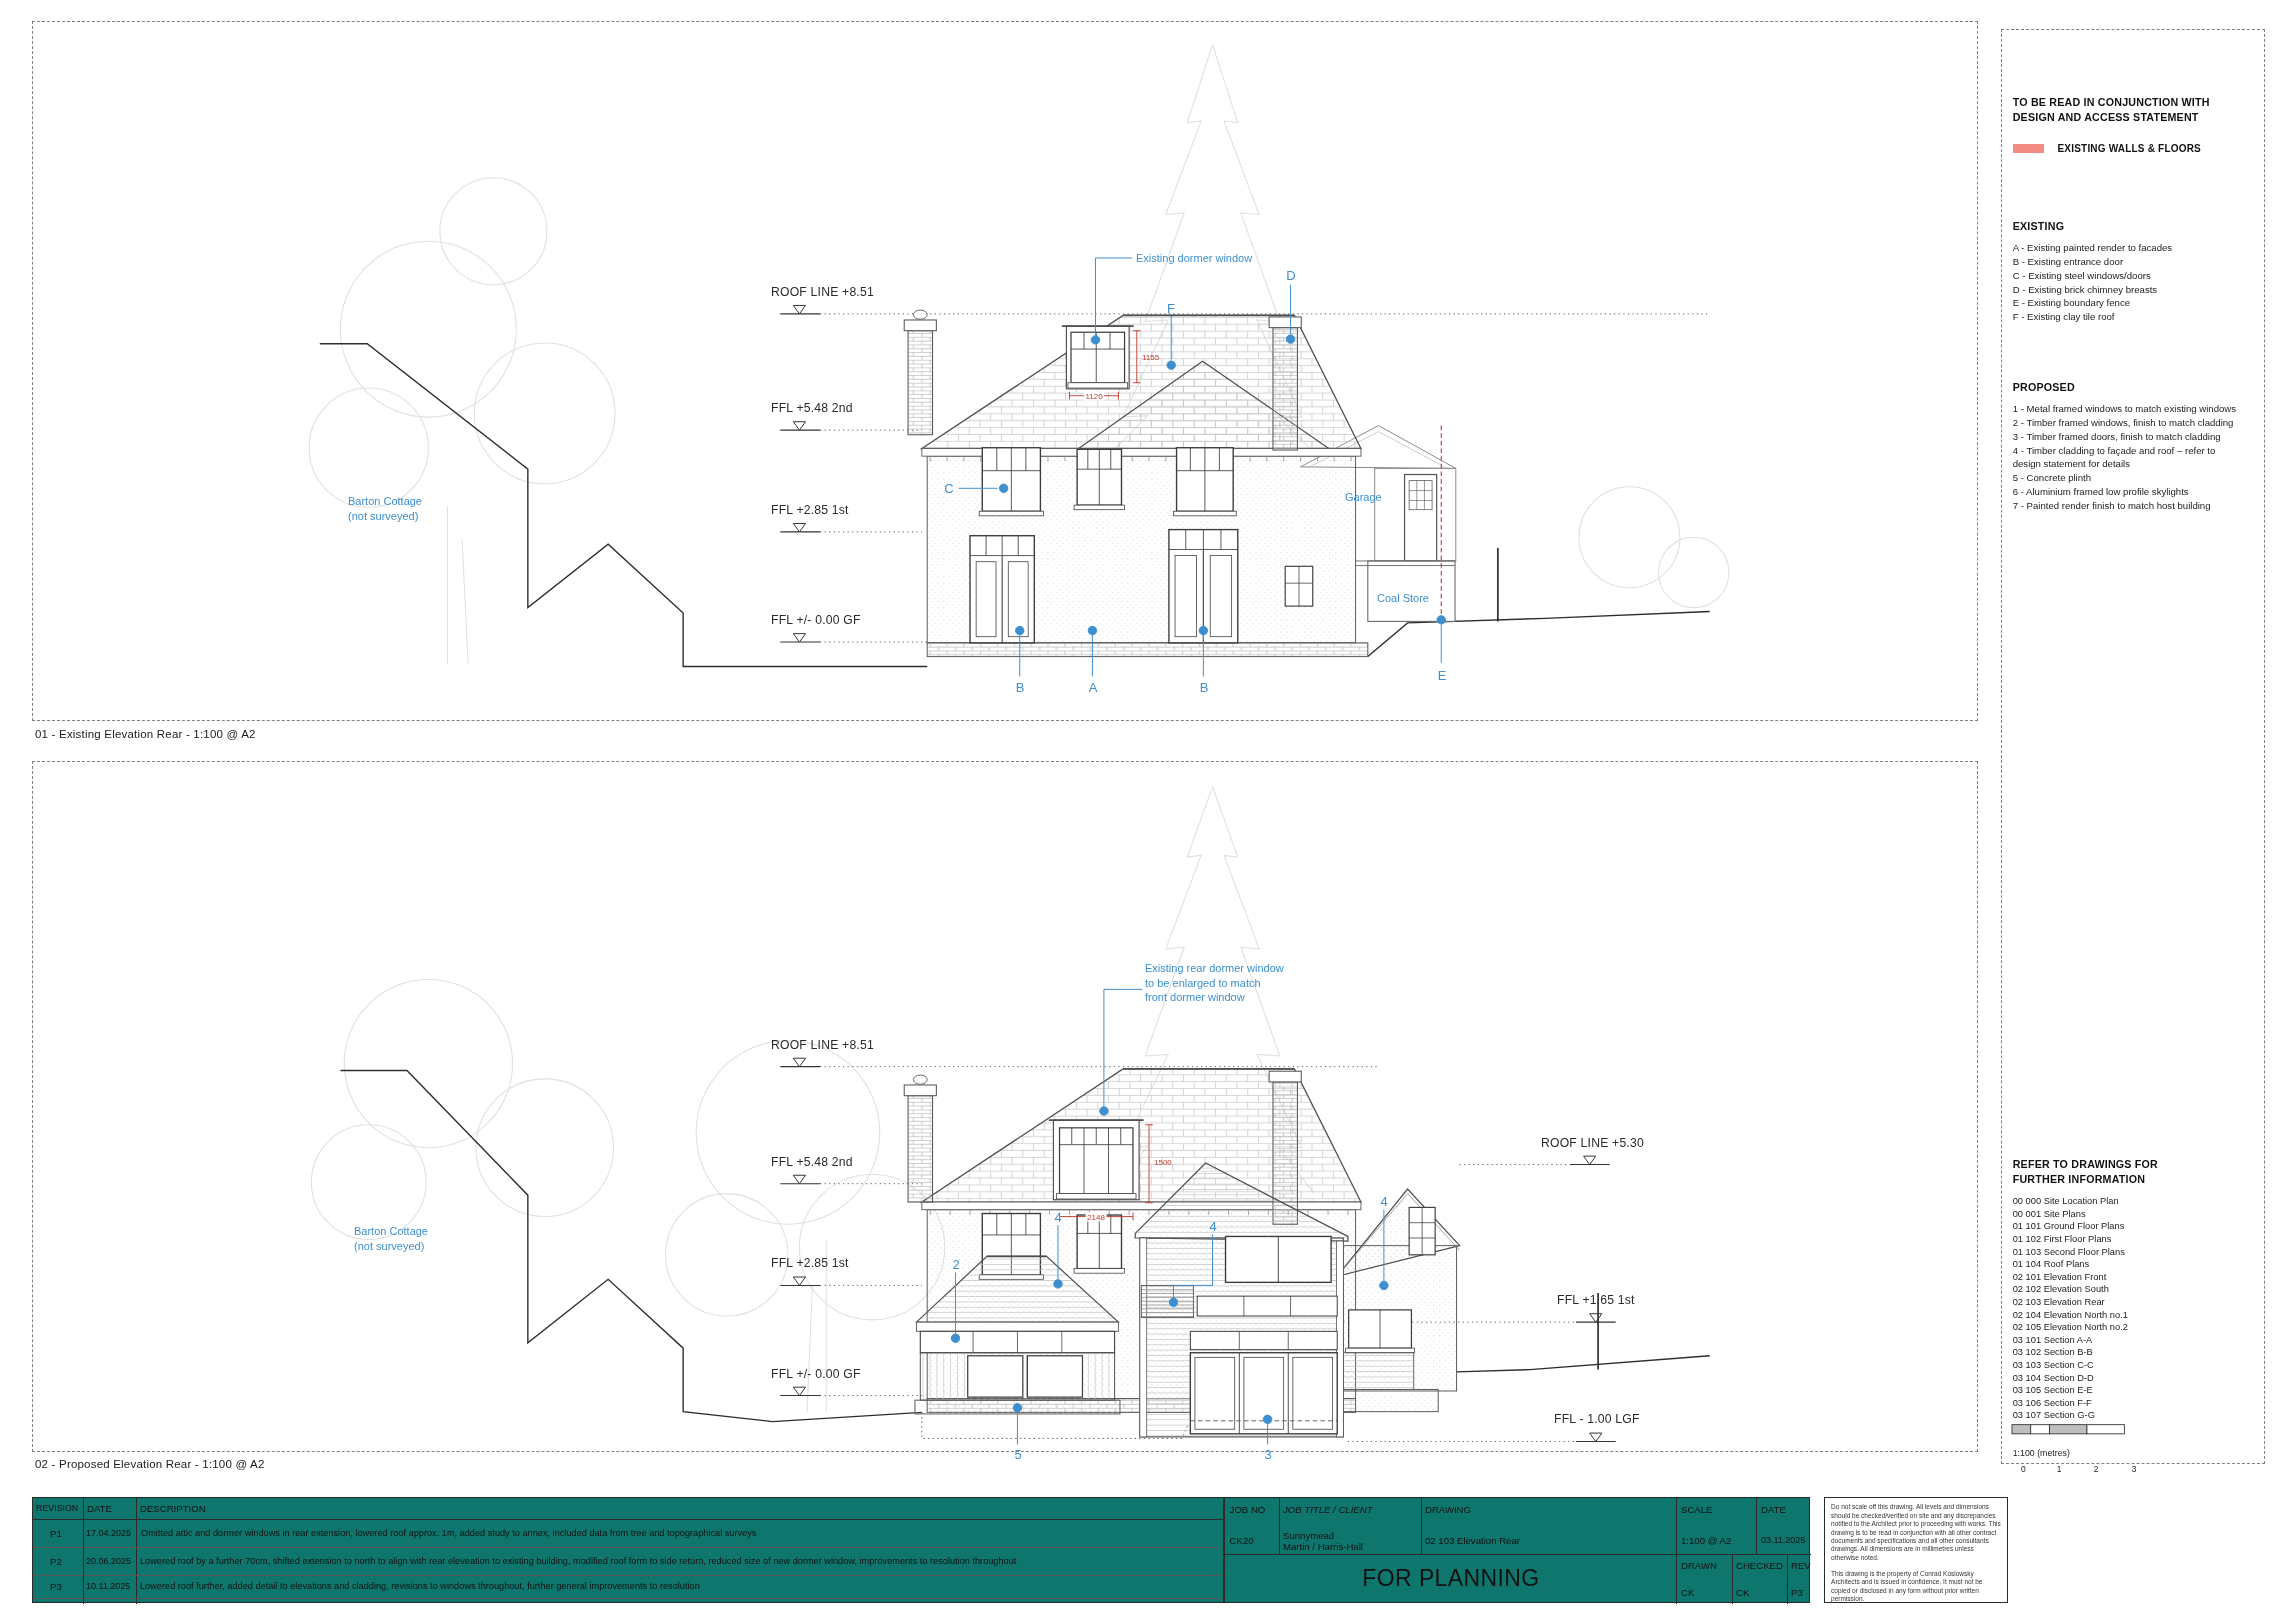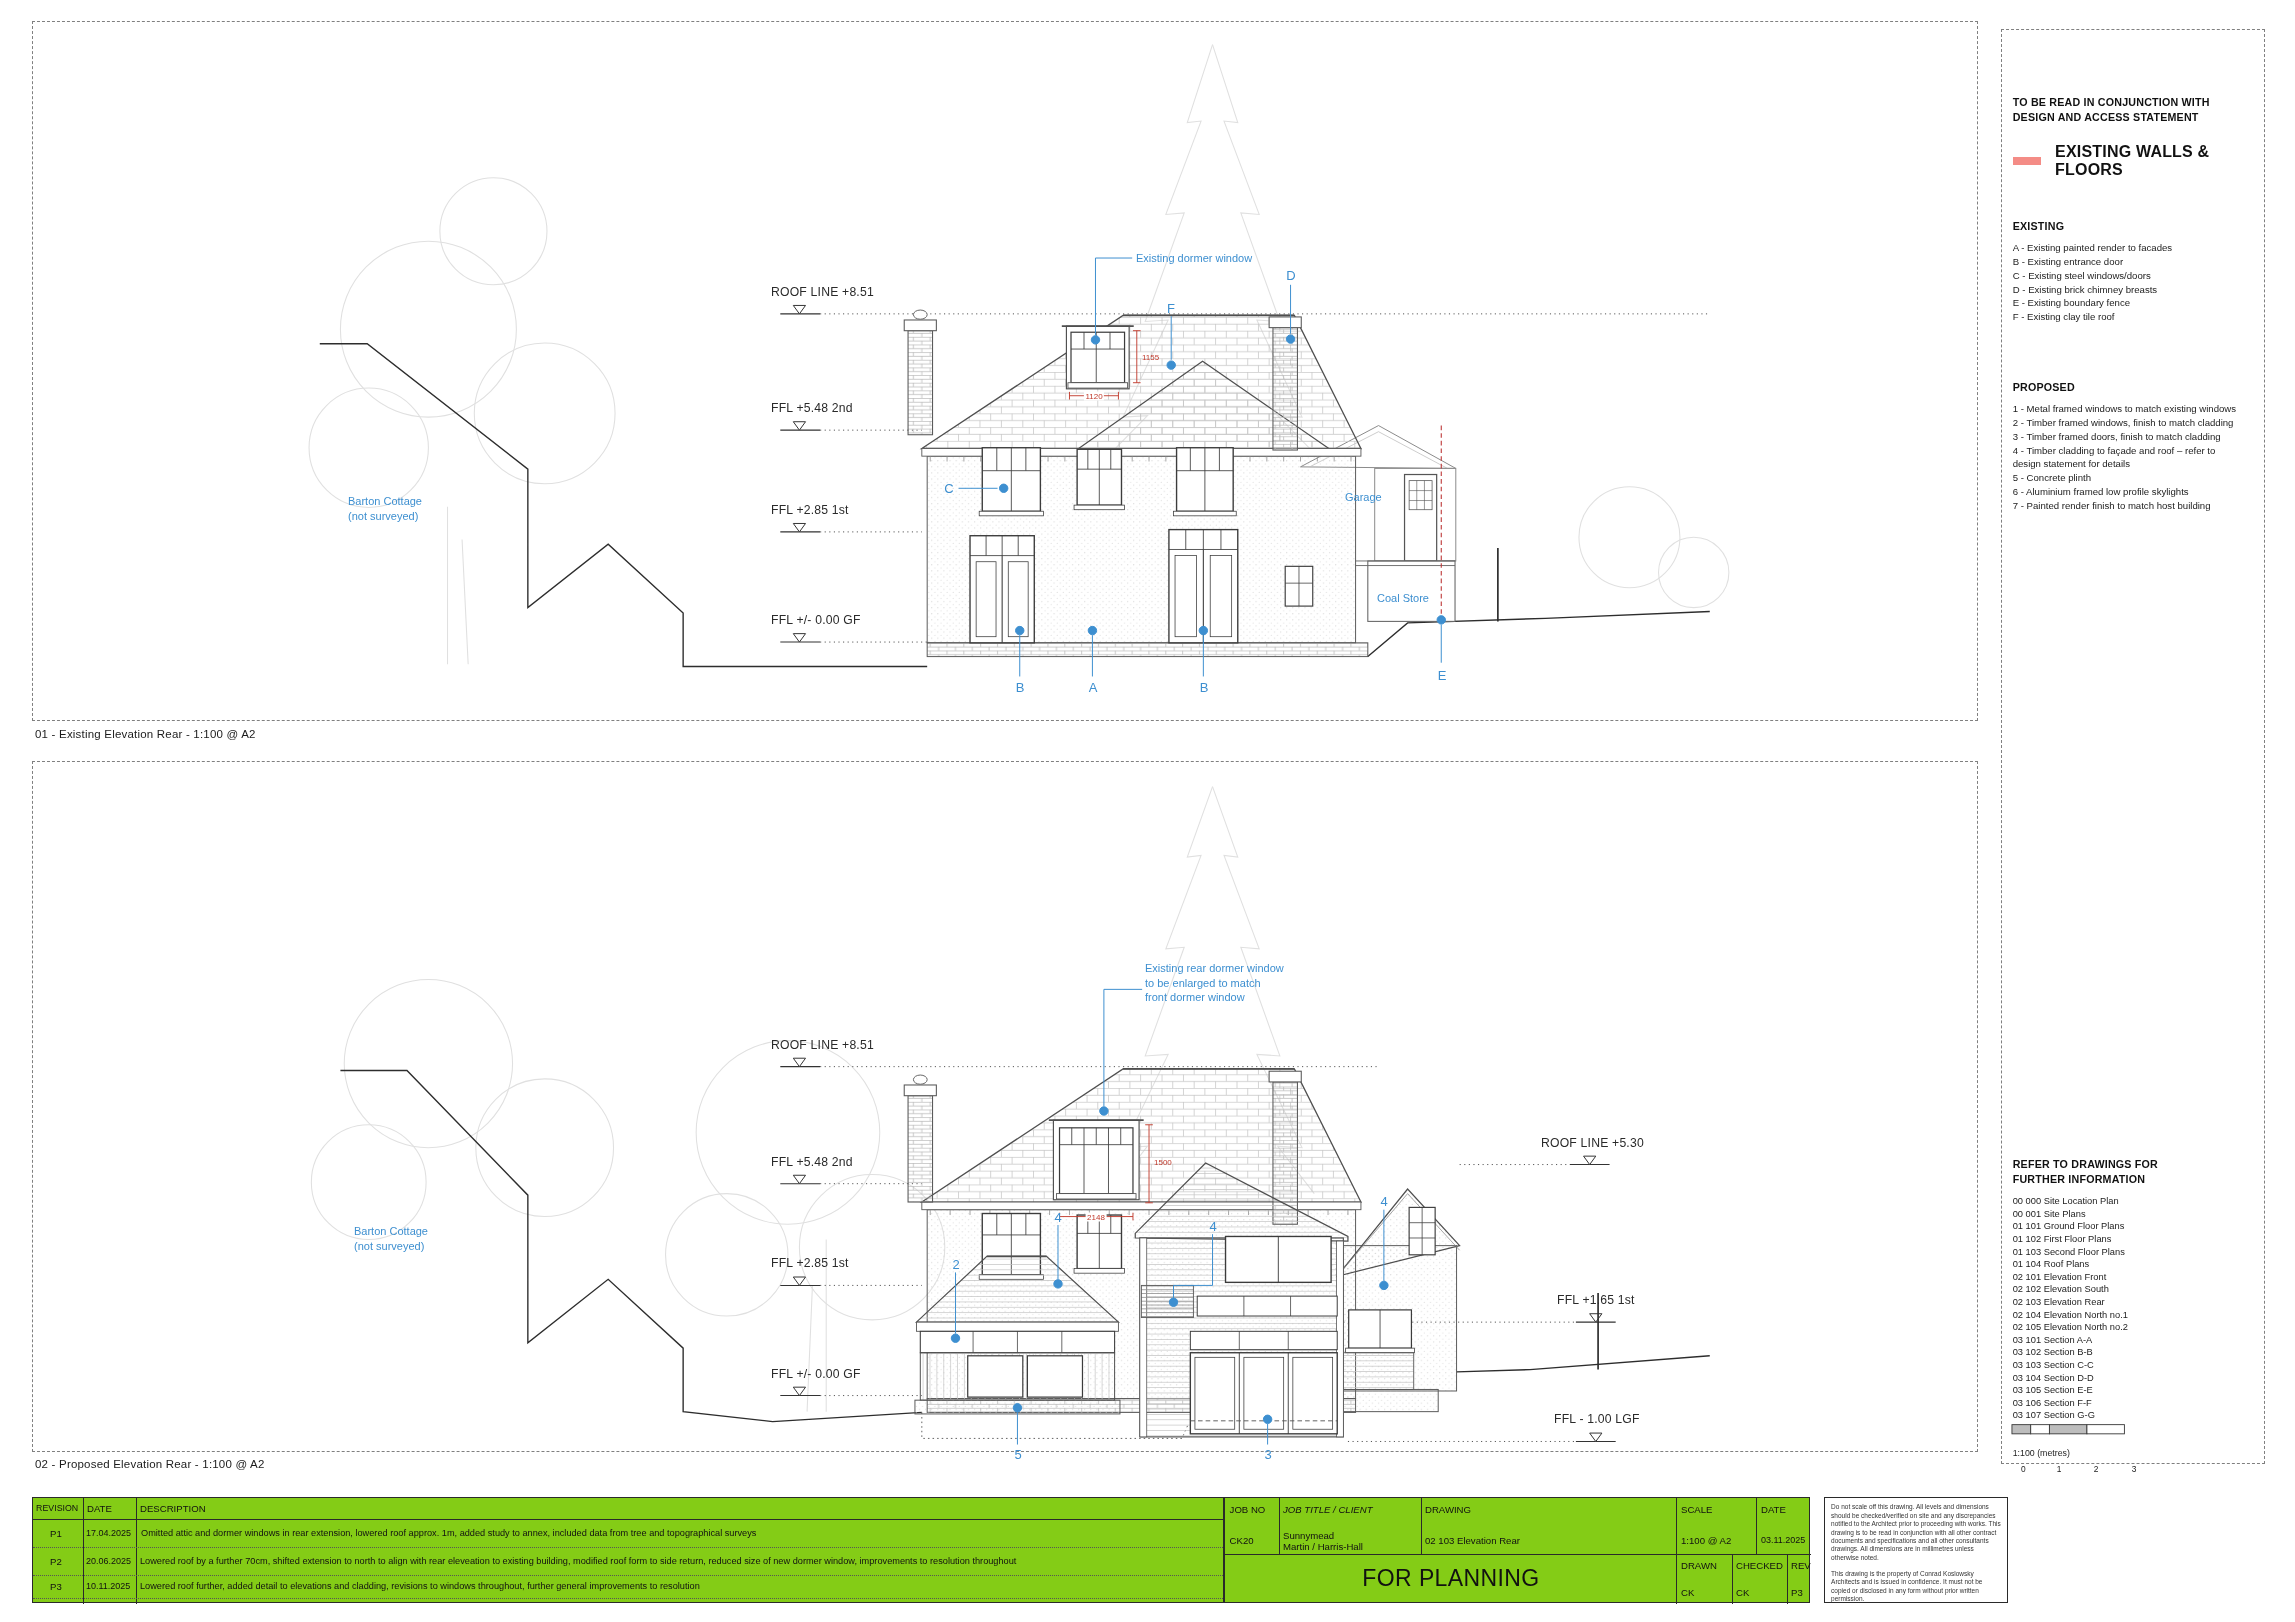--- a/index.html
+++ b/index.html
@@ -13,26 +13,26 @@
   .dimv{position:absolute;font-size:8px;color:#c0392b;white-space:nowrap;transform:translate(0,-50%);}
   .cap{position:absolute;font-size:11.5px;color:#1b1b1b;letter-spacing:0.2px;}
   
   #sidebar{position:absolute;left:2001px;top:29px;width:264px;height:1435px;border:1.1px dashed #808080;box-sizing:border-box;}
   .sb-inner{position:absolute;left:10.7px;top:0;width:237px;margin-top:44px;}
   .sb-head{font-size:10.7px;font-weight:bold;color:#111;line-height:14.5px;letter-spacing:0.2px;}
   .sb-item{font-size:9.6px;color:#222;line-height:13.8px;}
   .sb-draw{font-size:9.3px;color:#222;line-height:12.6px;}
   .legend-row{position:absolute;left:10.7px;top:113px;display:flex;align-items:center;}
   .legend-swatch{width:31px;height:8.4px;background:#f48c86;margin-right:13.8px;}
-  .legend-label{font-size:16px;font-weight:bold;color:#111;letter-spacing:0.2px;}
+  .legend-label{font-size:10px;font-weight:bold;color:#111;letter-spacing:0.2px;}
   .sb-scale-label{font-size:8.8px;color:#222;}
   .sb-ticks{position:relative;height:10.7px;font-size:8.4px;color:#222;}
   .sb-ticks div{position:absolute;top:0;}
   
-  .tb-box{position:absolute;border:1.1px solid #2a2a2a;box-sizing:border-box;background:#84cc16;}
+  .tb-box{position:absolute;border:1.1px solid #2a2a2a;box-sizing:border-box;background:#0f766e;}
   .tb-label{position:absolute;font-size:9.6px;color:#111;white-space:nowrap;}
   .tb-val{position:absolute;font-size:9.6px;color:#111;white-space:nowrap;}
   .tb-vline{position:absolute;width:0;border-left:0.9px solid #2a2a2a;}
   .tb-hline{position:absolute;height:0;border-top:0.9px solid #2a2a2a;}
   .tb-dot{position:absolute;height:0;border-top:1.1px dotted #555;}
   .tb-desc{position:absolute;font-size:9.2px;color:#111;white-space:nowrap;}
   #stamp{position:absolute;font-size:23px;color:#111;letter-spacing:0.4px;transform:translate(-50%,-50%);white-space:nowrap;}
   #disclaimer{position:absolute;left:1824px;top:1497px;width:184px;height:106px;border:0.9px solid #2a2a2a;box-sizing:border-box;padding:5.4px 6.1px;font-size:6.5px;line-height:8.4px;color:#333;}
   #disclaimer p{margin:0 0 7.7px 0;}
   #firm{position:absolute;left:2041px;top:1497px;width:217px;height:106px;border:0.9px solid #2a2a2a;box-sizing:border-box;text-align:center;}

